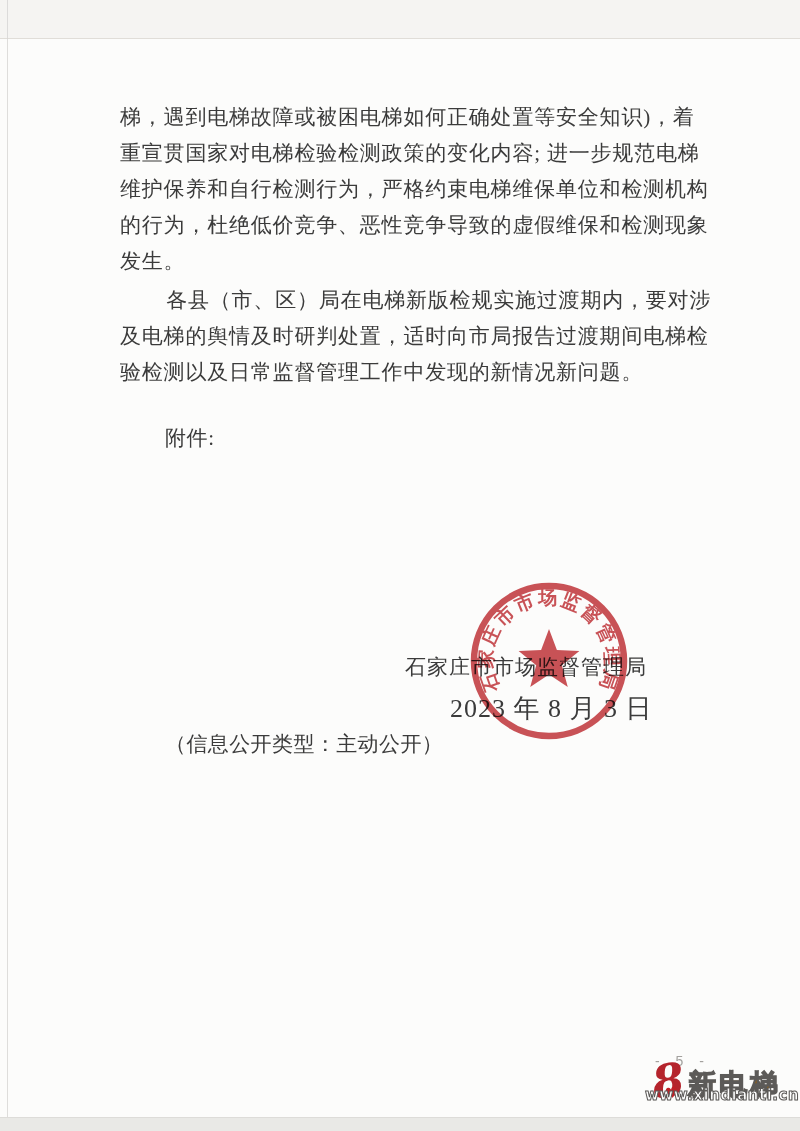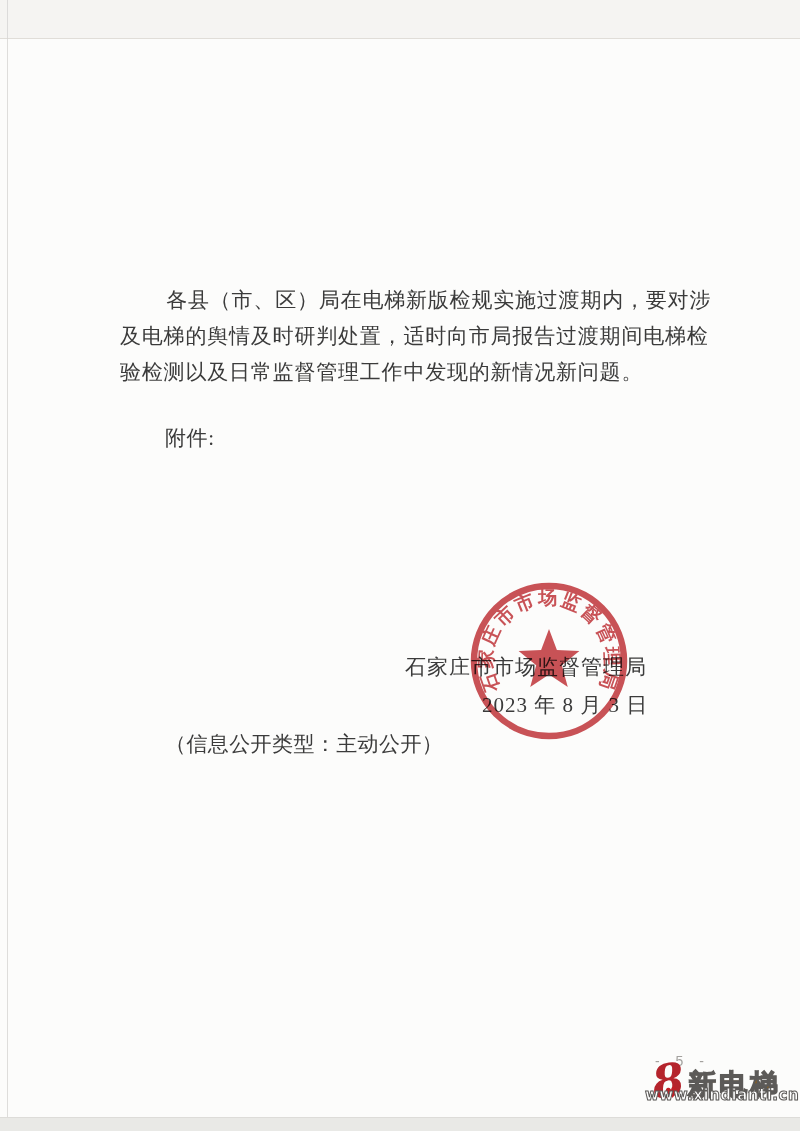--- a/index.html
+++ b/index.html
@@ -36,21 +36,21 @@
     display:flex;align-items:center;
   }
   .att-label{flex:0 0 auto;margin-right:22px;white-space:nowrap;}
   .att-content{white-space:pre-line;}
   .sig-org{
     position:absolute;left:405px;top:653px;
     font-size:21px;letter-spacing:1px;white-space:nowrap;
   }
   .sig-date{
     position:absolute;left:450px;top:691px;
-    font-size:21px;letter-spacing:1px;white-space:nowrap;margin-left:32px;
+    font-size:26px;letter-spacing:1px;white-space:nowrap;
   }
   .info-line{
     position:absolute;left:165px;top:730px;
     font-size:21px;letter-spacing:0.4px;white-space:nowrap;
   }
   
   .seal{
     position:absolute;left:464px;top:576px;width:170px;height:170px;
     mix-blend-mode:multiply;opacity:0.88;
   }
@@ -90,20 +90,25 @@
   }
 </style>
 </head>
 <body>
 
 <div class="page">
 
   <div class="top-edge"></div>
   <div class="left-edge-line"></div>
 
+  <p class="bodytext">梯，遇到电梯故障或被困电梯如何正确处置等安全知识)，着
+重宣贯国家对电梯检验检测政策的变化内容; 进一步规范电梯
+维护保养和自行检测行为，严格约束电梯维保单位和检测机构
+的行为，杜绝低价竞争、恶性竞争导致的虚假维保和检测现象
+发生。</p>
 
   <p class="bodytext para2" style="top:274px">各县（市、区）局在电梯新版检规实施过渡期内，要对涉
 及电梯的舆情及时研判处置，适时向市局报告过渡期间电梯检
 验检测以及日常监督管理工作中发现的新情况新问题。</p>
 
   <div class="attachment">
     <span class="att-label">附件:</span>
   </div>
 
   <div class="sig-org">石家庄市市场监督管理局</div>

